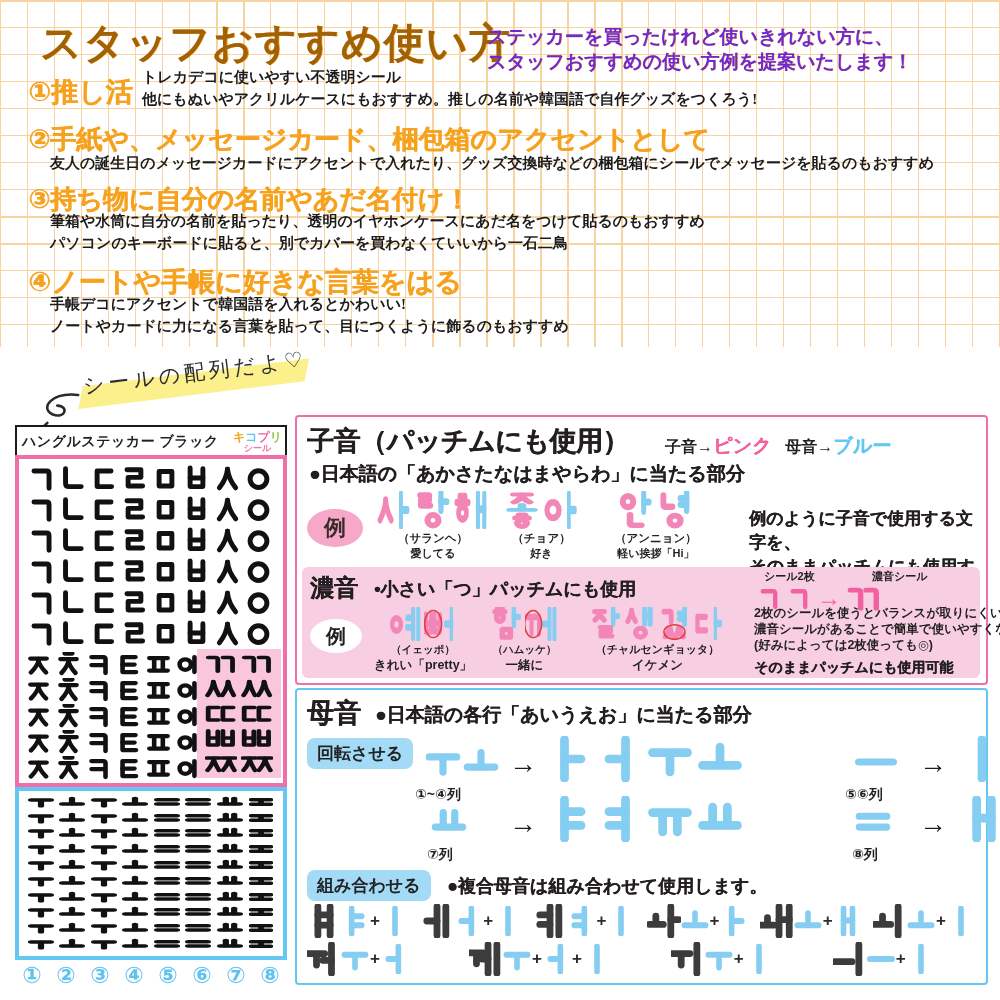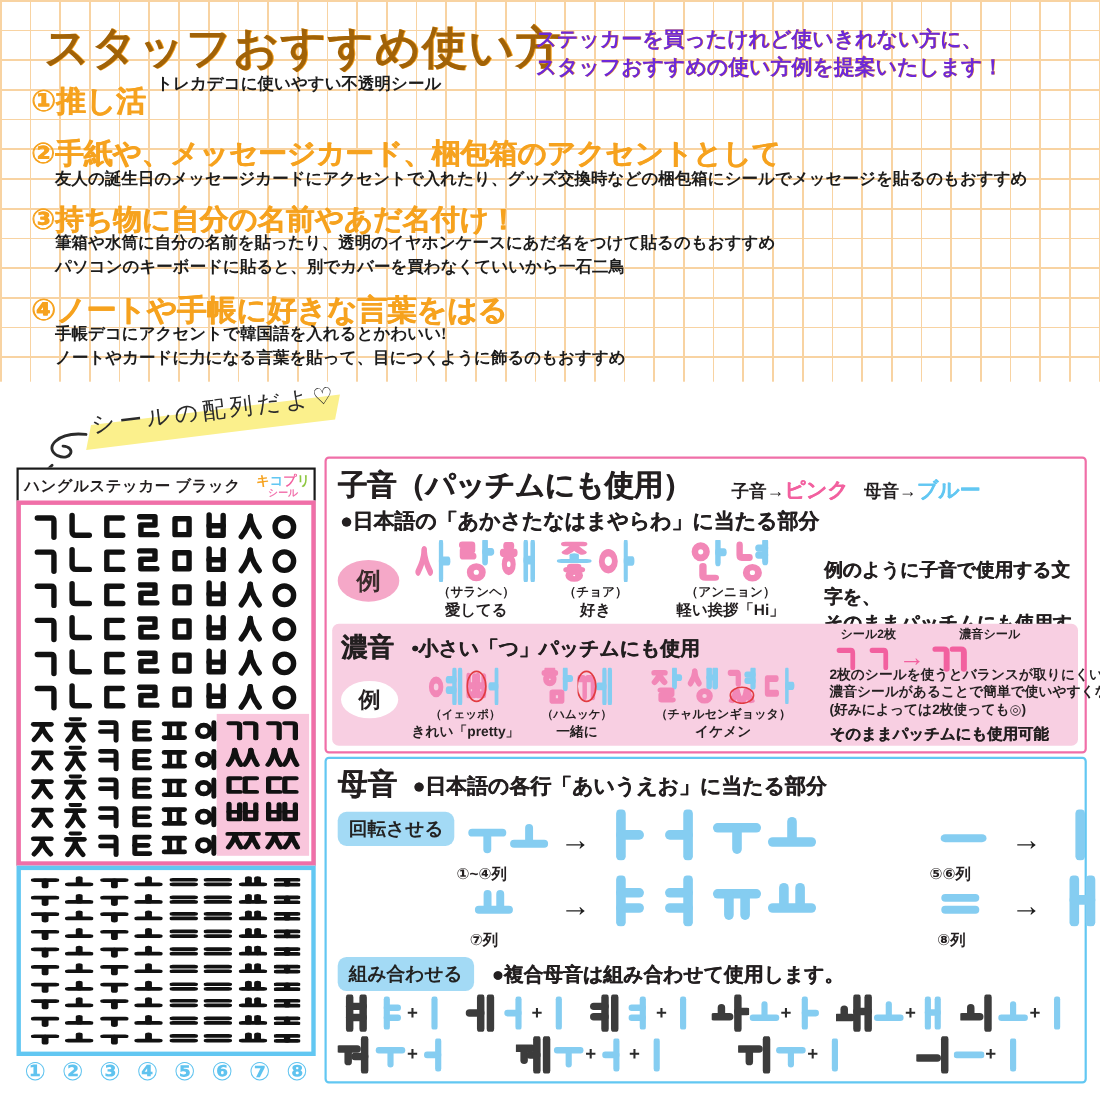--- a/index.html
+++ b/index.html
@@ -42,21 +42,21 @@
   .boxA-title{left:10px;top:6px;font-size:27px;font-weight:900;letter-spacing:-.5px;text-shadow:.6px 0 0 #231f20;}
   .legend{left:368px;top:16px;font-size:16px;font-weight:900;display:flex;gap:14px;align-items:baseline;}
   .legend .pk{color:#F2609F;font-size:19px;text-shadow:.5px 0 0 #F2609F;}
   .legend .bl{color:#62C7F2;font-size:19px;text-shadow:.5px 0 0 #62C7F2;}
   .boxA-bullet{left:12px;top:44px;font-size:19px;font-weight:900;text-shadow:.5px 0 0 #231f20;}
   .ex-ellipse{left:10px;top:92px;width:56px;height:38px;background:#F5A8C8;border-radius:50%;
     display:flex;align-items:center;justify-content:center;font-size:22px;font-weight:900;color:#3a2b2b;}
   .wordblk{position:absolute;text-align:center;}
   .kword{display:flex;justify-content:center;gap:1px;}
   .reading{font-size:11.5px;font-weight:700;margin-top:2px;white-space:nowrap;}
-  .meaning{font-size:14px;font-weight:900;white-space:nowrap;}
+  .meaning{font-size:11px;font-weight:900;white-space:nowrap;}
   .sidenote{left:452px;top:90px;font-size:17px;font-weight:900;line-height:24px;text-shadow:.5px 0 0 #231f20;}
   .noeum{left:5px;top:150px;width:678px;height:111px;background:#F8CFE2;border-radius:6px;}
   .noeum-title{position:absolute;left:8px;top:5px;font-size:24px;font-weight:900;text-shadow:.6px 0 0 #231f20;}
   .noeum-sub{position:absolute;left:72px;top:10px;font-size:18px;font-weight:900;text-shadow:.5px 0 0 #231f20;}
   .seal-lbl{position:absolute;font-size:11px;font-weight:900;}
   .formula{position:absolute;left:455px;top:16px;display:flex;align-items:center;gap:6px;}
   .formula .arr{font-size:24px;font-weight:900;color:#F2609F;}
   .ex-ellipse2{position:absolute;left:8px;top:52px;width:52px;height:34px;background:#fff;border-radius:50%;
     display:flex;align-items:center;justify-content:center;font-size:20px;font-weight:900;}
   .nnote{position:absolute;left:452px;top:38px;font-size:12.5px;font-weight:900;line-height:16px;white-space:nowrap;}
@@ -82,20 +82,21 @@
   <div class="abs grid-bg"></div>
   <div class="abs main-title">スタッフおすすめ使い方</div>
   <div class="abs intro">
     <div>ステッカーを買ったけれど使いきれない方に、</div>
     <div>スタッフおすすめの使い方例を提案いたします！</div>
   </div>
 
   <div class="abs tip-title" style="left:28px;top:74px;font-size:27px;"><span>①</span><span>推し活</span></div>
   <div class="abs tip-desc" style="left:142px;top:66px;">
     <div>トレカデコに使いやすい不透明シール</div>
+    <div>他にもぬいやアクリルケースにもおすすめ。推しの名前や韓国語で自作グッズをつくろう!</div>
   </div>
 
   <div class="abs tip-title" style="left:28px;top:122px;font-size:26px;"><span>②</span><span>手紙や、メッセージカード、梱包箱のアクセントとして</span></div>
   <div class="abs tip-desc" style="left:50px;top:152px;">
     <div>友人の誕生日のメッセージカードにアクセントで入れたり、グッズ交換時などの梱包箱にシールでメッセージを貼るのもおすすめ</div>
   </div>
 
   <div class="abs tip-title" style="left:28px;top:182px;font-size:26px;"><span>③</span><span>持ち物に自分の名前やあだ名付け！</span></div>
   <div class="abs tip-desc" style="left:50px;top:210px;">
     <div>筆箱や水筒に自分の名前を貼ったり、透明のイヤホンケースにあだ名をつけて貼るのもおすすめ</div>

